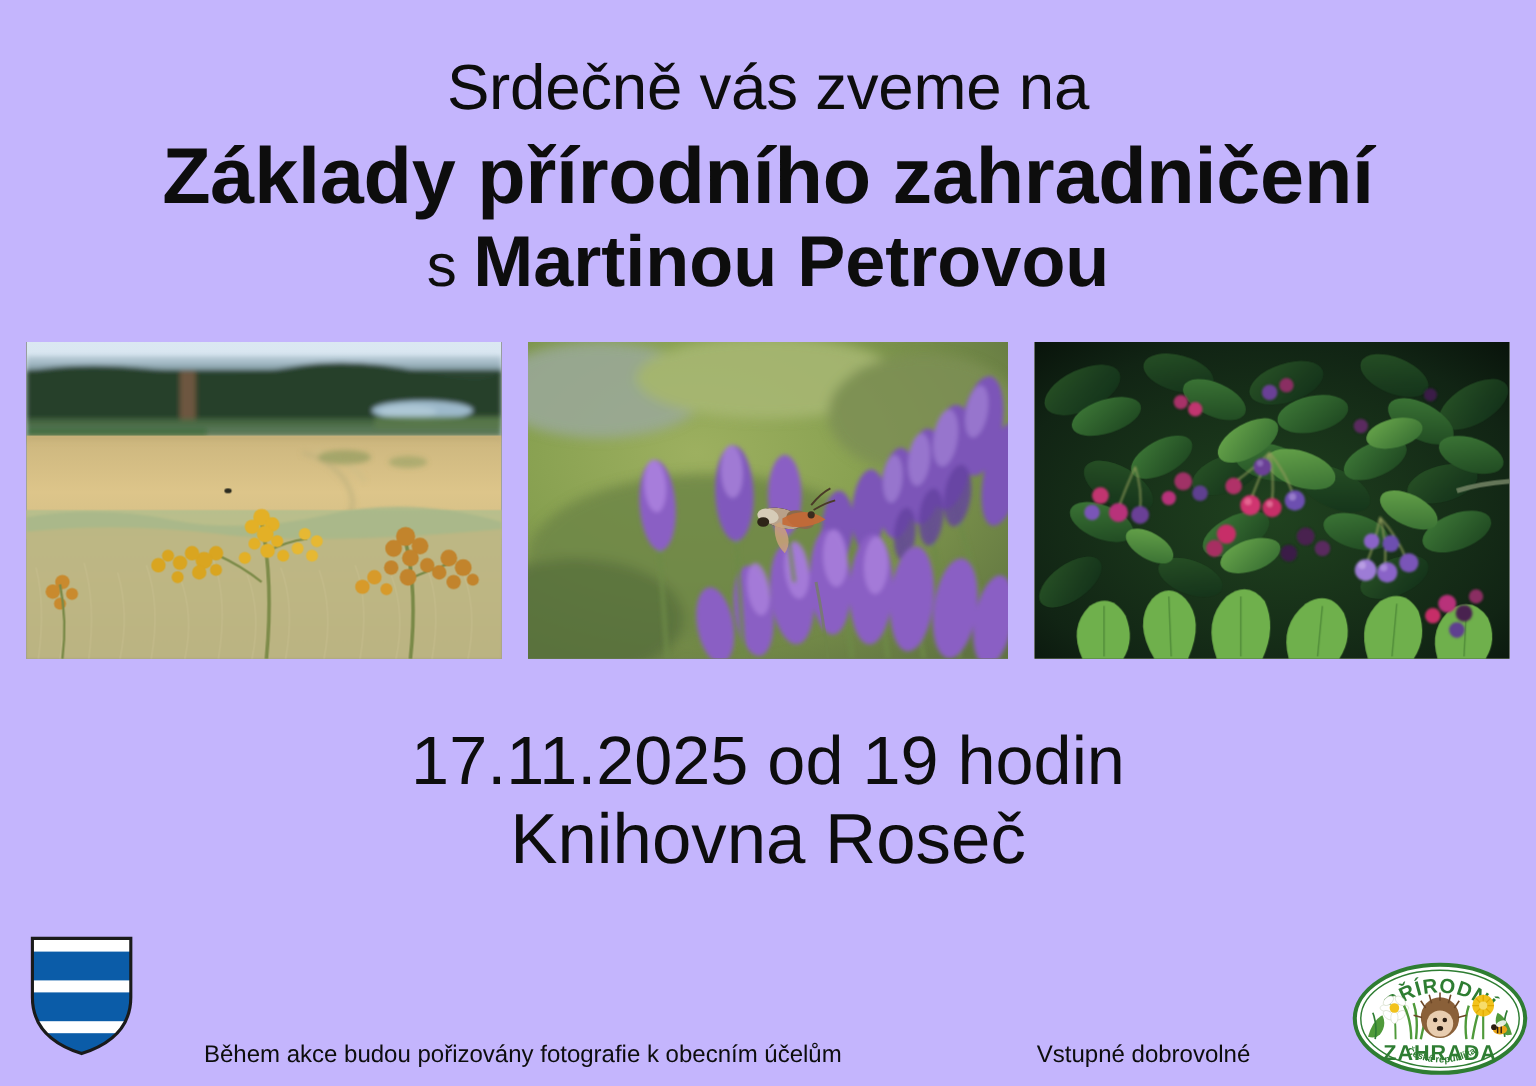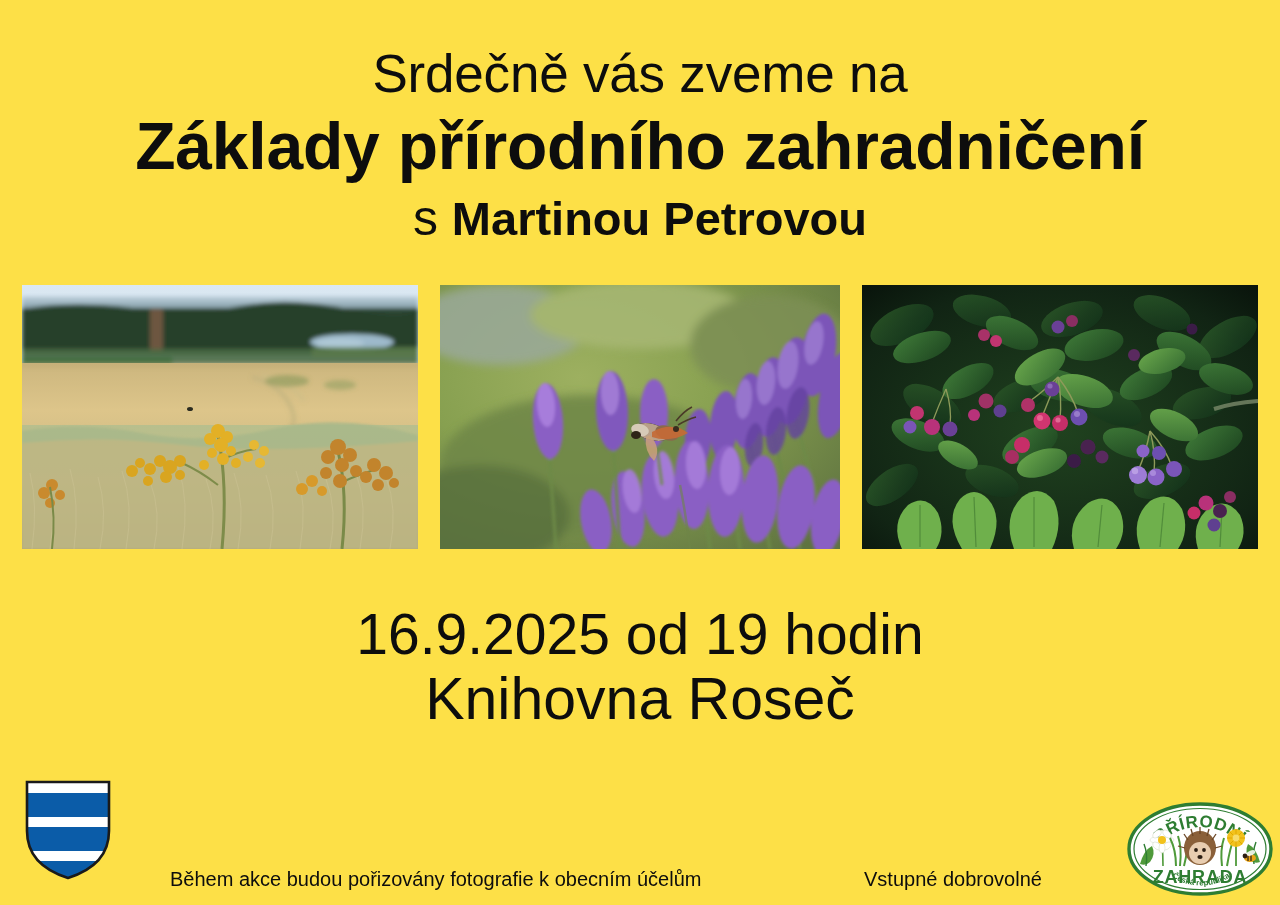--- a/index.html
+++ b/index.html
@@ -9,21 +9,21 @@
     background: #7f8f5a;
   }
   body {
     font-family: "Liberation Sans", sans-serif;
   }
 
   .poster {
     position: relative;
     width: 1280px;
     height: 905px;
-    background: #fde047;
+    background: #c4b5fd;
     overflow: hidden;
   }
 
   
   .headline {
     position: absolute;
     left: 0;
     top: 38px;
     width: 1280px;
     text-align: center;
@@ -44,21 +44,21 @@
     white-space: nowrap;
   }
   .headline-line-3 {
     font-size: 50px;
     line-height: 72px;
     font-weight: 400;
     white-space: nowrap;
   }
   .headline-line-3 .speaker {
     font-weight: 700;
-    font-size: 47px;
+    font-size: 60px;
   }
 
   
   .photo-strip {
     position: absolute;
     left: 0;
     top: 285px;
     width: 1280px;
     height: 264px;
   }
@@ -539,21 +539,21 @@
           <circle cx="272" cy="70" r="6" fill="#5a2a5e"></circle>
           <circle cx="330" cy="44" r="5.5" fill="#3a1f46"></circle>
         </g>
 
         <path d="M396 116 Q370 118 352 124" stroke="#7a8a6a" stroke-width="4" fill="none" opacity="0.8"></path>
       </svg>
     </div>
   </div>
 
   <div class="event-info">
-    <div class="event-date">16.9.2025 od 19 hodin</div>
+    <div class="event-date">17.11.2025 od 19 hodin</div>
     <div class="event-venue">Knihovna Roseč</div>
   </div>
 
   <div class="coat-of-arms">
     <svg viewBox="0 0 88 102">
       <defs>
         <clipPath id="shieldClip">
           <path d="M3 3 L85 3 L85 52 Q85 86 44 99 Q3 86 3 52 Z"></path>
         </clipPath>
       </defs>

